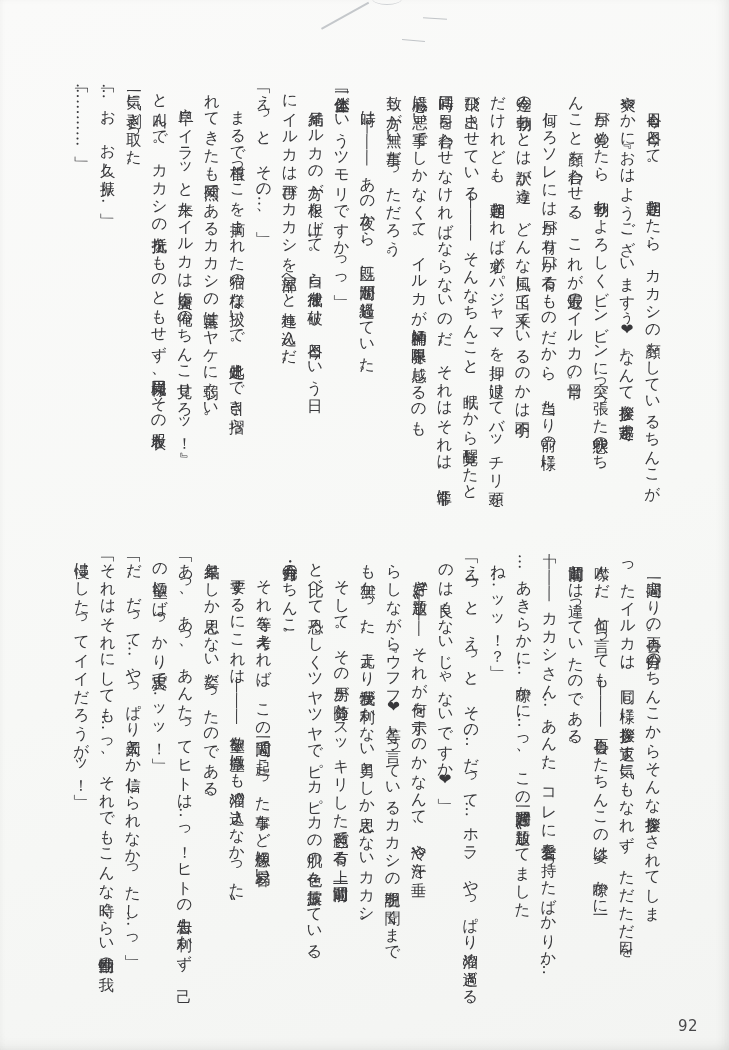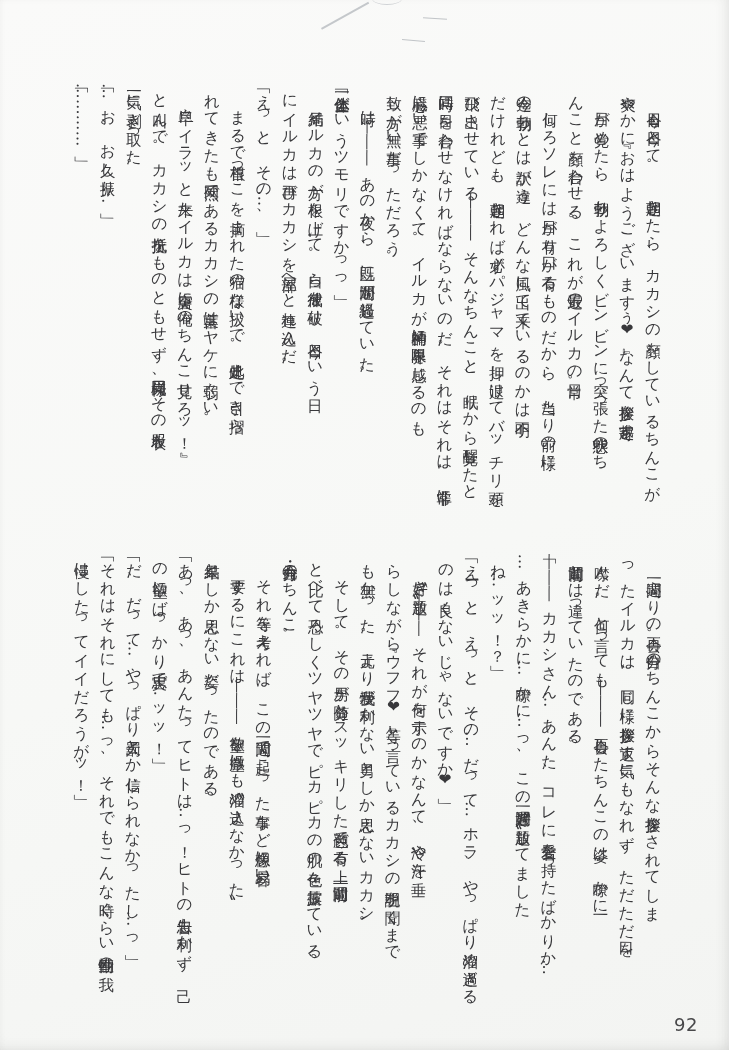--- a/index.html
+++ b/index.html
@@ -24,21 +24,21 @@
     letter-spacing:.35px;
     color:#38383b;
     transform:rotate(.25deg);
   }
   .vblock p{margin:0;padding:0;white-space:nowrap;}
   .vblock-top{top:84px;right:63px;height:492px;}
   .vblock-bottom{top:553px;right:63px;height:492px;}
   .page-number{
     position:absolute;right:31px;bottom:15px;
     font-family:"DejaVu Sans","Liberation Sans",sans-serif;
-    font-size:18px;color:#48484a;letter-spacing:.5px;
+    font-size:15px;color:#48484a;letter-spacing:.5px;
   }
   
   .artifact{position:absolute;pointer-events:none;}
   .artifact-line1{
     left:321px;top:28px;width:54px;height:0;
     border-top:2px solid rgba(125,130,140,.42);
     transform:rotate(-29deg);transform-origin:0 0;
   }
   .artifact-curve{
     left:372px;top:-8px;width:30px;height:12px;

